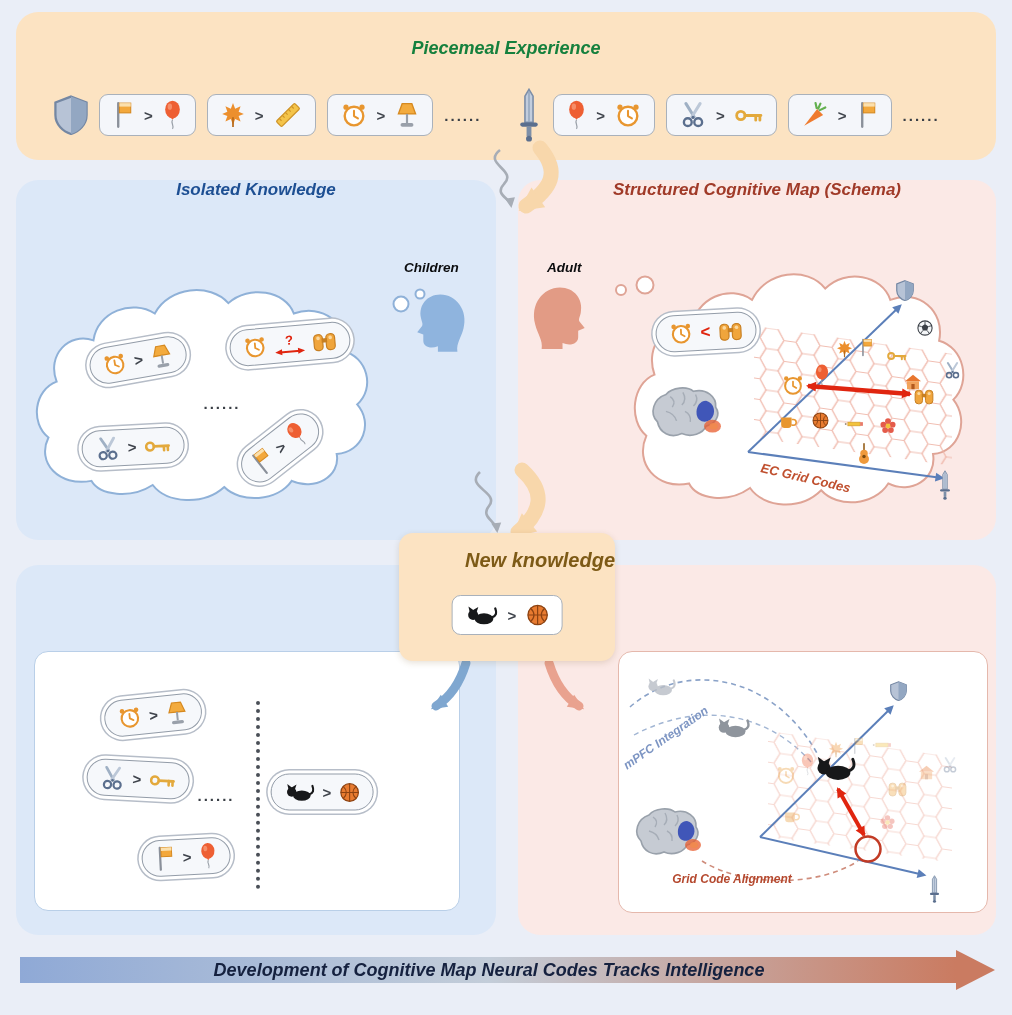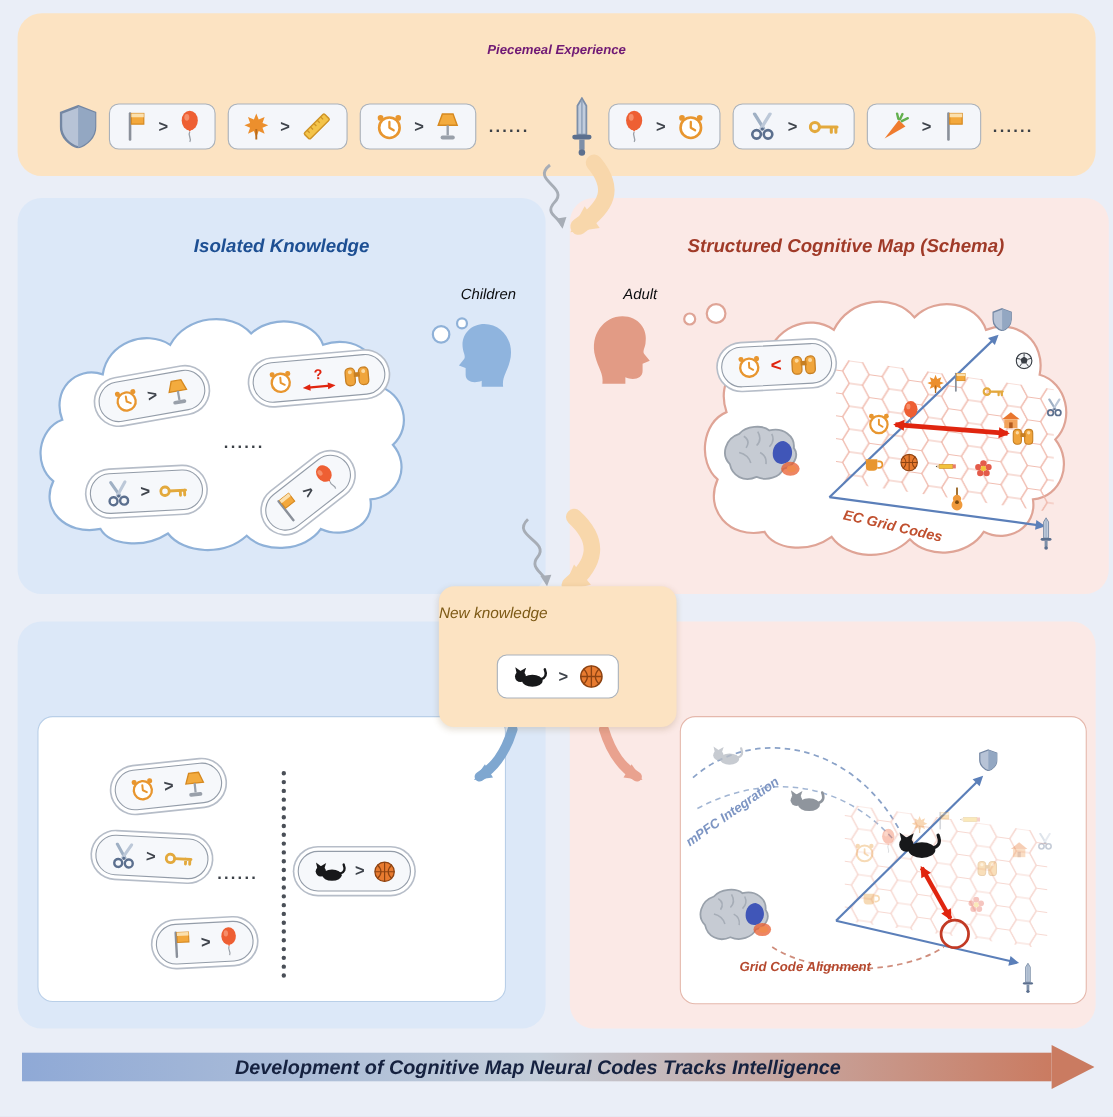--- a/index.html
+++ b/index.html
@@ -2,45 +2,45 @@
 <html><head>
 <meta charset="utf-8">
 <style>
   html,body{margin:0;padding:0;background:#f2f4f9;}
   .page{position:relative;width:1012px;height:1015px;background:#eaeef7;overflow:hidden;
         font-family:"Liberation Sans",sans-serif;outline:1px solid #c9cede;}
   .panel{position:absolute;border-radius:22px;}
   .peach{background:#fce3c2;}
   .blue{background:#dce8f8;}
   .pink{background:#fbe9e6;}
-  .panel-title{position:relative;margin-top:34px;text-align:center;font-style:italic;font-weight:700;font-size:17px;z-index:3;}
-  .t-brown{color:#701a75;margin-top:26px;font-size:12px;}
+  .panel-title{position:relative;text-align:center;font-style:italic;font-weight:700;font-size:17px;z-index:3;}
+  .t-brown{color:#15803d;margin-top:26px;font-size:18px;}
   .t-blue{color:#1d4f93;}
   .t-red{color:#a03a28;}
   .top-row{position:absolute;left:38px;top:76px;right:18px;display:flex;align-items:center;gap:11px;}
   .pillR{display:flex;align-items:center;gap:10px;background:#f4f6fa;border:1.4px solid #a9b1bb;
          border-radius:9px;padding:0 13px;height:42px;box-sizing:border-box;}
   .cap{position:absolute;display:flex;align-items:center;gap:8px;background:#f6f8fb;border:1.4px solid #939ca8;
        border-radius:999px;padding:0 13px;height:37px;box-sizing:border-box;z-index:4;
        box-shadow:0 0 0 3px #ffffff,0 0 0 4.5px #b6bdc8;
        transform:translate(-50%,-50%) rotate(var(--r,0deg));}
   .rel{font-weight:700;font-size:15px;color:#3f444c;}
   .rel.red{color:#e0250f;font-size:17px;}
   .dots{font-weight:700;font-size:15px;color:#3a3f46;letter-spacing:2px;white-space:nowrap;}
   .dots.abs{position:absolute;transform:translate(-50%,-50%);z-index:4;}
-  .person-label{position:absolute;font-style:italic;font-weight:400;font-size:13.5px;color:#0b0c0e;text-align:center;z-index:3;}
+  .person-label{position:absolute;font-style:italic;font-weight:700;font-size:13.5px;color:#0b0c0e;z-index:3;}
   .overlay{position:absolute;left:0;top:0;width:100%;height:100%;z-index:2;}
   .whitebox{position:absolute;background:#fff;border-radius:14px;z-index:1;}
   .bluebx{border:1.6px solid #b9cfe8;}
   .pinkbx{border:1.6px solid #e5b8ac;}
   .divider{position:absolute;width:0;border-left:4px dotted #4a4f57;z-index:4;}
   .unk{display:flex;flex-direction:column;align-items:center;line-height:1;gap:1px;}
   .unk .q{color:#e0250f;font-weight:700;font-size:13px;}
   .newbox{position:absolute;background:#fce3c2;border-radius:14px;z-index:40;box-shadow:0 2px 6px rgba(120,90,40,.18);}
-  .nk-title{margin-top:16px;text-align:left;font-style:italic;font-weight:400;font-size:14px;color:#7d5a16;}
+  .nk-title{margin-top:16px;text-align:right;font-style:italic;font-weight:700;font-size:20px;color:#7d5a16;}
   .nk-pill{position:absolute;left:50%;top:62px;transform:translateX(-50%);height:40px;background:#fff;}
   .page-overlay{position:absolute;left:0;top:0;width:1012px;height:1015px;pointer-events:none;z-index:30;}
   .peachArrow{stroke:#f8d7ab;stroke-width:15;fill:none;stroke-linecap:round;}
   .grayArrow{stroke:#a7adb6;stroke-width:2.6;fill:none;}
   .blueArrow{stroke:#7fa7d0;stroke-width:9;fill:none;stroke-linecap:round;}
   .salmonArrow{stroke:#e9a28f;stroke-width:9;fill:none;stroke-linecap:round;}
   .ec-text{font-style:italic;font-weight:700;font-size:13px;fill:#c0502f;}
   .mpfc-text{font-style:italic;font-weight:700;font-size:12px;fill:#7d95c3;}
   .align-text{font-style:italic;font-weight:700;font-size:12px;fill:#b5492f;}
   .footer{position:absolute;}
@@ -330,21 +330,21 @@
       <svg class="ic" width="19" height="26">
           <use width="19" height="26" href="#i-flag"></use>
         </svg>
       <span class="rel">&gt;</span>
       <svg class="ic" width="17" height="27">
           <use width="17" height="27" href="#i-balloon"></use>
         </svg>
     </div>
   </div>
 
-  <div class="panel pink" style="left:518px;top:180px;width:478px;height:360px;padding-left:12px;">
+  <div class="panel pink" style="left:518px;top:180px;width:478px;height:360px;">
     <div class="panel-title t-red">Structured Cognitive Map (Schema)</div>
     <svg class="overlay" viewBox="0 0 478 360">
       <use href="#i-cloud" x="108" y="70" width="366" height="272" style="color:#dfa496"></use>
       <circle cx="103" cy="110" r="5" fill="#fff" stroke="#dfa496" stroke-width="2"></circle>
       <circle cx="127" cy="105" r="8.5" fill="#fff" stroke="#dfa496" stroke-width="2"></circle>
       <use x="8" y="100" width="60" height="70" style="color:#e29b85" href="#i-head"></use>
       <g transform="translate(236,146) skewY(8)" opacity="0.85">
         <rect width="198" height="112" fill="url(#hexpat)"></rect>
       </g>
       <line x1="230" y1="272" x2="382" y2="126" stroke="#5b7fb9" stroke-width="2" marker-end="url(#m-ax)"></line>

